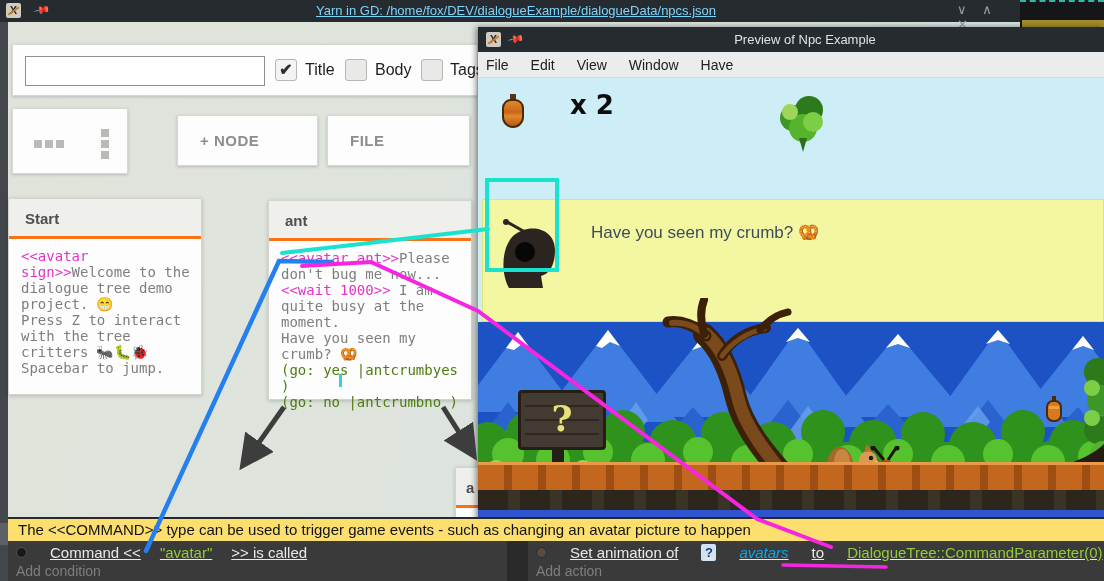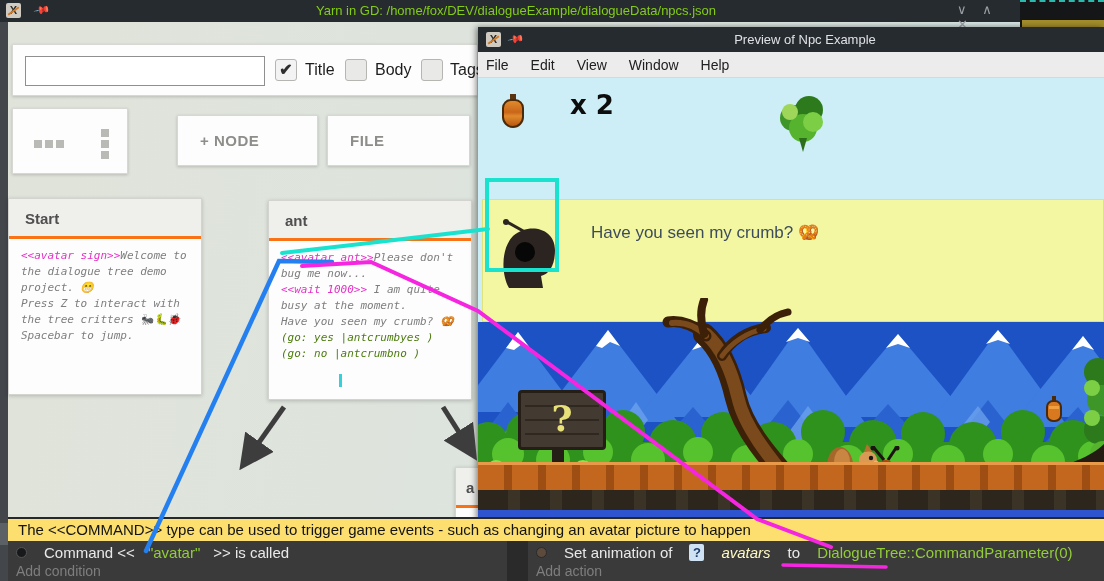--- a/index.html
+++ b/index.html
@@ -4,21 +4,21 @@
 <style>
   * { margin:0; padding:0; box-sizing:border-box; }
   html,body { width:1104px; height:581px; overflow:hidden; background:#222; }
   body { font-family:"Liberation Sans", sans-serif; position:relative; }
   #stage { position:absolute; left:0; top:0; width:1104px; height:581px; background:#dfe2da; }
 
   .abs { position:absolute; }
 
   
   .yarn-titlebar { left:0; top:0; width:1020px; height:22px; background:#262b30; color:#9aa0a5; }
-  .yarn-titlebar .title { position:absolute; left:12px; right:0; top:3px; text-align:center; font-size:13px; color:#84cc16; }
+  .yarn-titlebar .title { position:absolute; left:12px; right:0; top:3px; text-align:center; font-size:13px; color:#7dd3fc;text-decoration:underline; }
   .win-logo { position:absolute; top:3px; width:15px; height:15px; background:#cfcac2; border-radius:2px; color:#2b2b2b; font-weight:bold; font-size:11px; text-align:center; line-height:15px; }
   .win-logo::after { content:""; position:absolute; left:1px; top:7px; width:13px; height:2px; background:#d07a28; transform:rotate(-35deg); }
   .pin-icon { position:absolute; top:4px; width:12px; height:12px; color:#8d939a; font-size:11px; transform:rotate(35deg); }
   .win-controls { position:absolute; top:2px; right:88px; font-size:13px; color:#9aa0a5; letter-spacing:0; }
   .win-controls span { margin-left:12px; cursor:default; }
 
   .peek-window { left:1020px; top:0; width:84px; height:27px; background:#141618; border-top:2px dashed #2cb8ab; }
   .peek-strip { position:absolute; left:2px; right:0; top:18px; height:7px; background:#a38e2c; }
 
   .yarn-body { left:0; top:22px; width:1104px; height:559px;
@@ -34,21 +34,21 @@
 
   .grid-card { left:12px; top:108px; width:116px; height:66px; }
   .dotrow { position:absolute; left:21px; top:31px; display:flex; gap:3px; }
   .dotrow i, .dotcol i { display:block; width:8px; height:8px; background:#b9b9b6; }
   .dotcol { position:absolute; left:88px; top:20px; display:flex; flex-direction:column; gap:3px; }
 
   .tool-btn { position:absolute; top:115px; height:51px; background:#fdfdfd; border:1px solid #d7d7d3; box-shadow:0 1px 3px rgba(0,0,0,.18); font-weight:bold; font-size:15px; color:#8d8d8a; line-height:49px; padding-left:22px; letter-spacing:.5px; }
 
   .node { background:#fdfdfd; border:1px solid #d3d3cf; box-shadow:0 1px 4px rgba(0,0,0,.2); }
   .node-header { height:40px; background:#efefec; border-bottom:3px solid #f97316; font-weight:bold; font-size:15px; color:#4f4f4f; line-height:40px; padding-left:16px; }
-  .node-body { padding:9px 6px 0 12px; font-family:"DejaVu Sans Mono", monospace; font-size:11px; line-height:16px; color:#7e7e7e; white-space:pre-wrap; word-break:break-word;font-style:italic; }
+  .node-body { padding:9px 6px 0 12px; font-family:"DejaVu Sans Mono", monospace; font-size:14px; line-height:16px; color:#7e7e7e; white-space:pre-wrap; word-break:break-word; }
   .seg-cmd { color:#e431c8; }
   .seg-goto { color:#4d7c0f; }
   .text-caret { left:339px; top:374px; width:3px; height:13px; background:#35d0d8; }
 
   
   .preview-window { left:478px; top:27px; width:626px; height:554px; background:#cdeef6; box-shadow:-2px 0 6px rgba(0,0,0,.45); }
   .preview-titlebar { position:absolute; left:0; top:0; width:626px; height:25px; background:#262b30; }
   .preview-titlebar .title { position:absolute; left:0; right:0; top:5px; text-align:center; font-size:13px; color:#dfe2e5;padding-left:28px; }
   .menubar { position:absolute; left:0; top:25px; width:626px; height:26px; background:#ececec; border-bottom:1px solid #d8d8d8; display:flex; align-items:center; padding-left:8px; gap:22px; font-size:14px; color:#202020; }
   .menubar span { cursor:default; }
@@ -75,26 +75,26 @@
 
   .sign { left:518px; top:390px; width:88px; height:60px; background:#433b31; border:3px solid #241e17; border-radius:4px; }
   .sign::before { content:""; position:absolute; left:4px; top:12px; right:4px; height:2px; background:#2e2820; box-shadow:0 14px 0 #2e2820, 0 28px 0 #2e2820; }
   .sign-q { position:absolute; left:0; right:0; top:4px; text-align:center; font-size:36px; font-weight:bold; color:#e9e27a; font-family:"DejaVu Serif", serif; }
   .sign-post { left:552px; top:450px; width:12px; height:14px; background:#241e17; }
 
   .tooltip-bar { left:8px; top:517px; width:1096px; height:24px; background:#fcdf6e; border-top:2px solid #26282a; font-size:15px; color:#141414; line-height:22px; padding-left:10px; }
 
   .bottom-bg { left:0; top:541px; width:1104px; height:40px; background:#2a2a2a; }
   .panel { position:absolute; top:541px; height:40px; background:#3a3a3a; }
-  .panel-row1 { position:absolute; left:8px; top:3px; font-size:15px; color:#e9e9e9; display:flex; align-items:center; gap:17px; }
+  .panel-row1 { position:absolute; left:8px; top:3px; font-size:15px; color:#e9e9e9; display:flex; align-items:center; gap:23px;text-decoration:underline; }
   .panel-row2 { position:absolute; left:8px; top:22px; font-size:14px; color:#7e7e7e;text-align:right; }
   .cond-icon { width:11px; height:11px; border-radius:50%; background:#17191b; border:1px solid #555; display:inline-block; }
   .act-icon { width:11px; height:11px; border-radius:50%; background:#5c4a3c; border:1px solid #2a2a2a; display:inline-block; }
   .val-green { color:#93cc3a; }
-  .val-purple { color:#fef9c3; font-style:italic; }
+  .val-purple { color:#0ea5e9; font-style:italic; }
   .obj-chip { display:inline-block; width:15px; height:17px; background:#cfe3f5; color:#1d3d6b; font-weight:bold; font-size:13px; text-align:center; line-height:17px; border-radius:2px; }
   .left-strip-b { left:0; top:517px; width:8px; height:64px; background:#43474b; }
   .left-strip-b i { position:absolute; left:0; top:6px; width:8px; height:22px; background:#5c6165; }
   .overlay { left:0; top:0; width:1104px; height:581px; pointer-events:none; }
 </style>
 </head>
 <body>
 
 <div id="stage">
 
@@ -166,21 +166,21 @@
     <div class="preview-titlebar">
       <span class="win-logo" style="left:8px; top:5px;">X</span>
       <span class="pin-icon" style="left:32px; top:6px;">📌</span>
       <div class="title">Preview of Npc Example</div>
     </div>
     <div class="menubar">
       <span>File</span>
       <span>Edit</span>
       <span>View</span>
       <span>Window</span>
-      <span>Help</span>
+      <span>Have</span>
     </div>
 
     <div class="game">
 
       <div class="hud-acorn">
         <span class="cap"></span>
           <span class="bodyb"></span>
       </div>
       <div class="hud-count">x 2</div>
 

